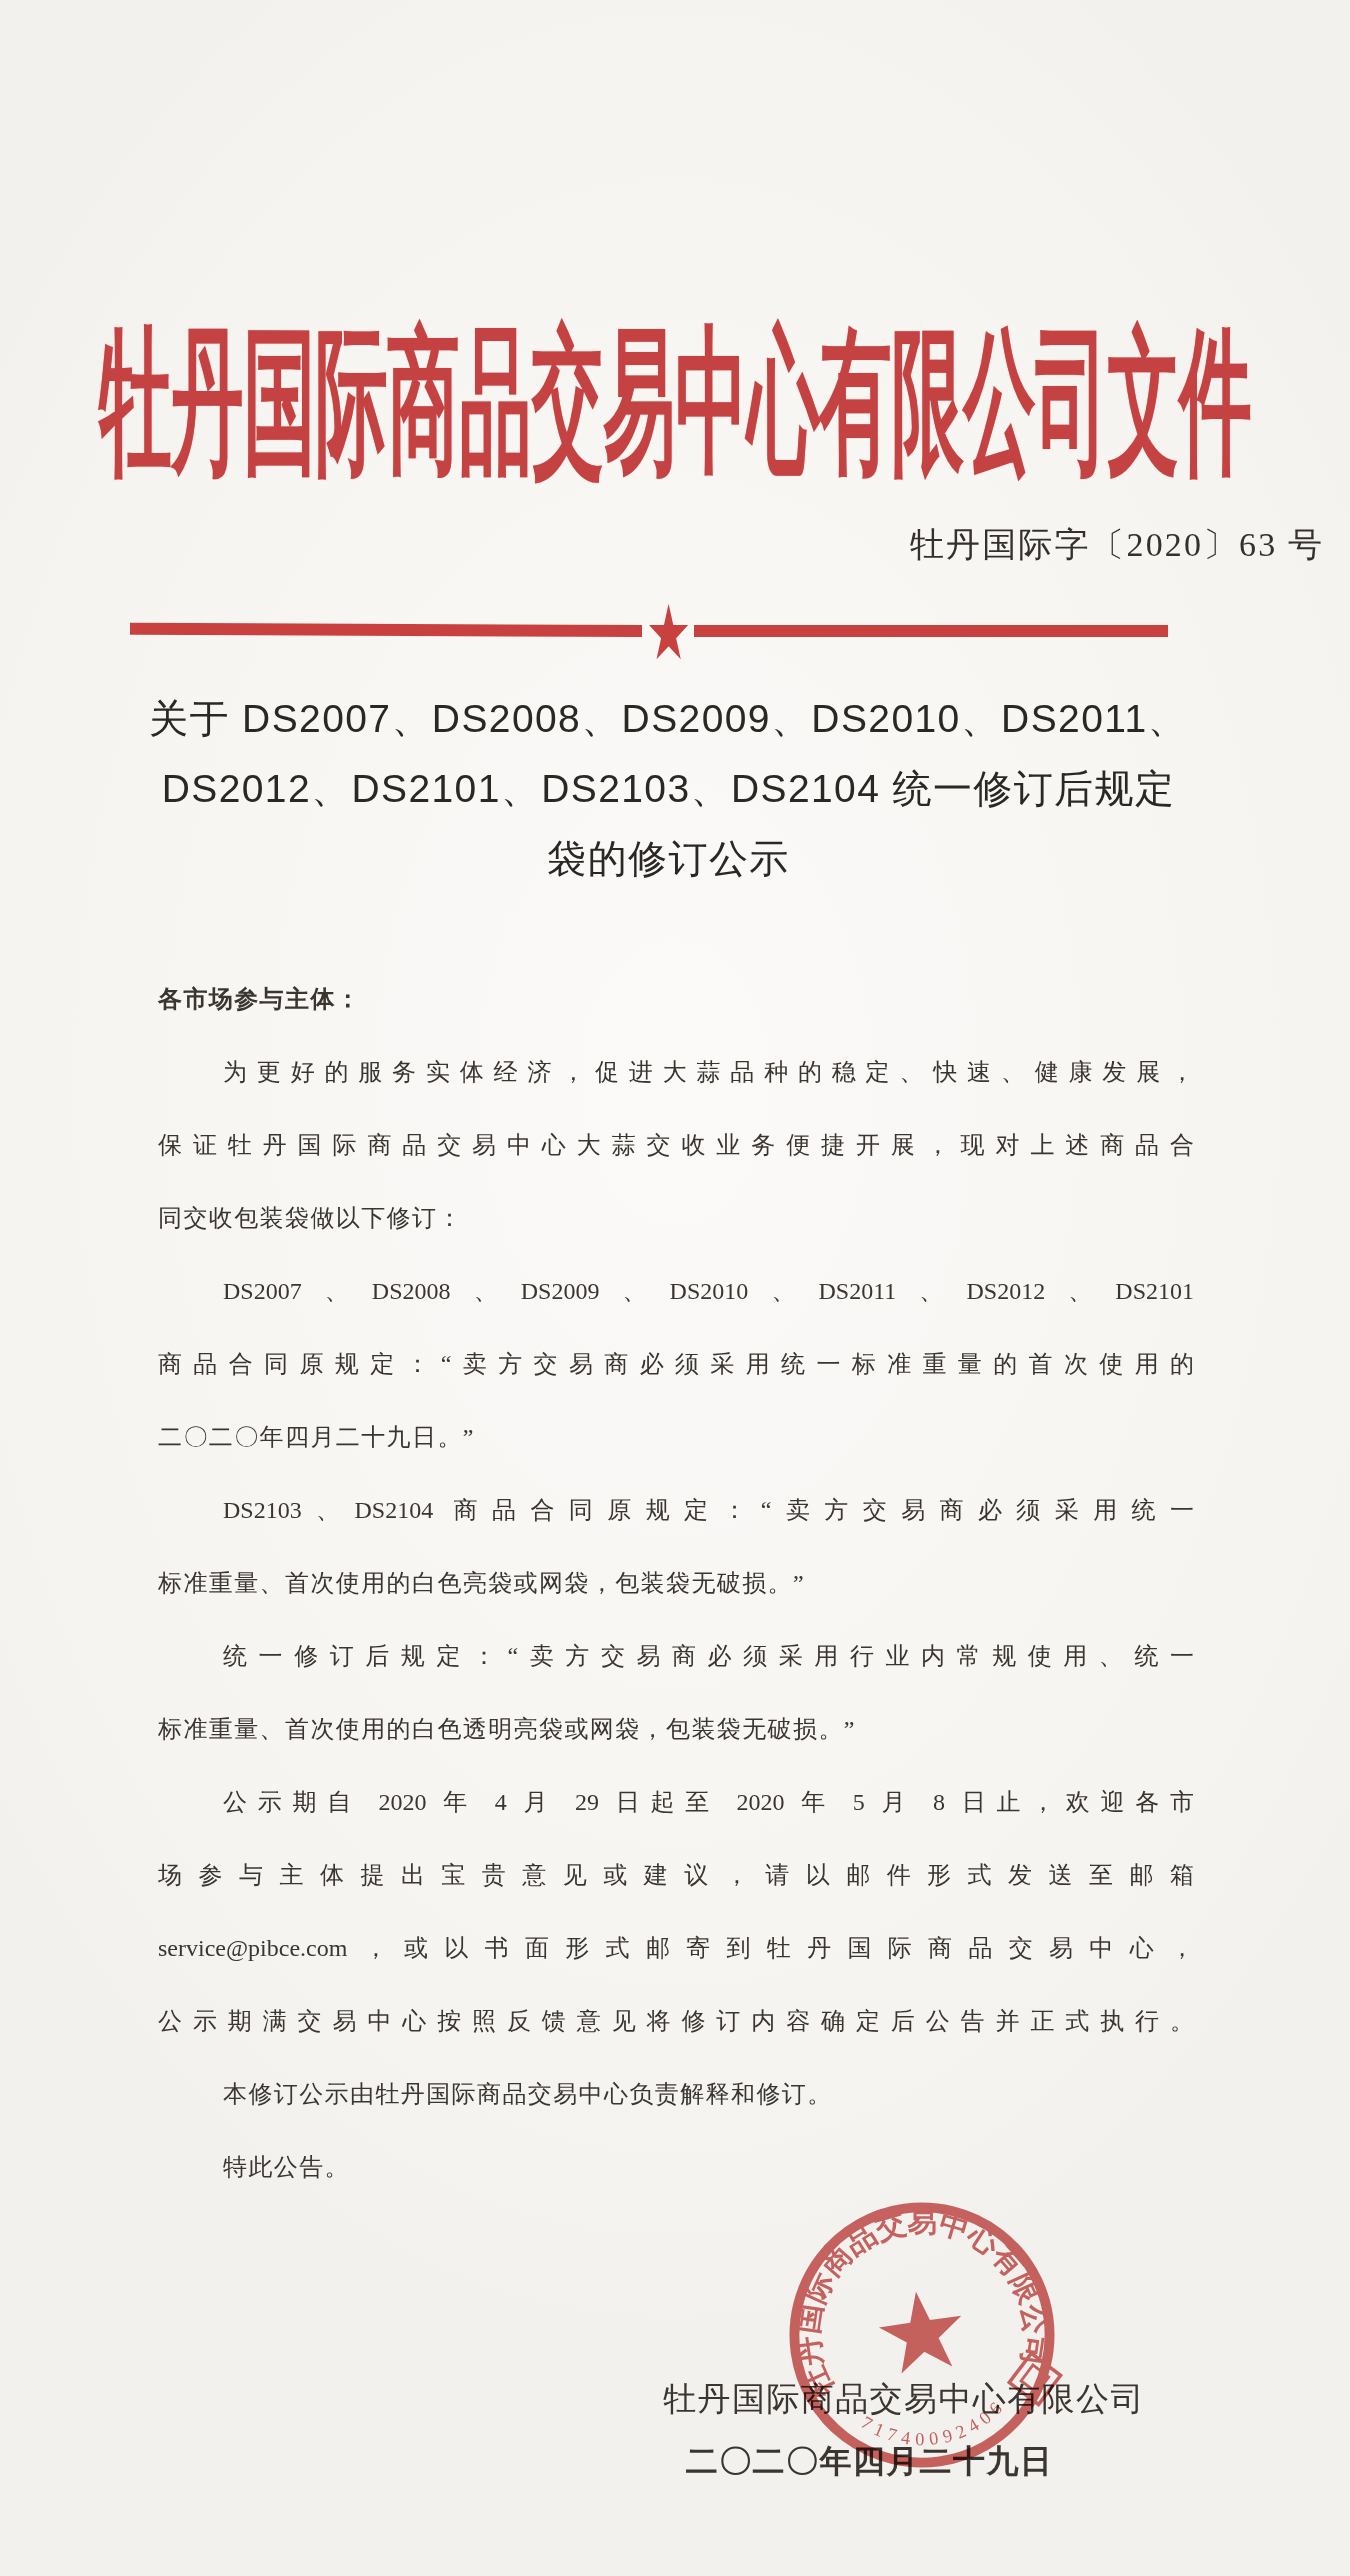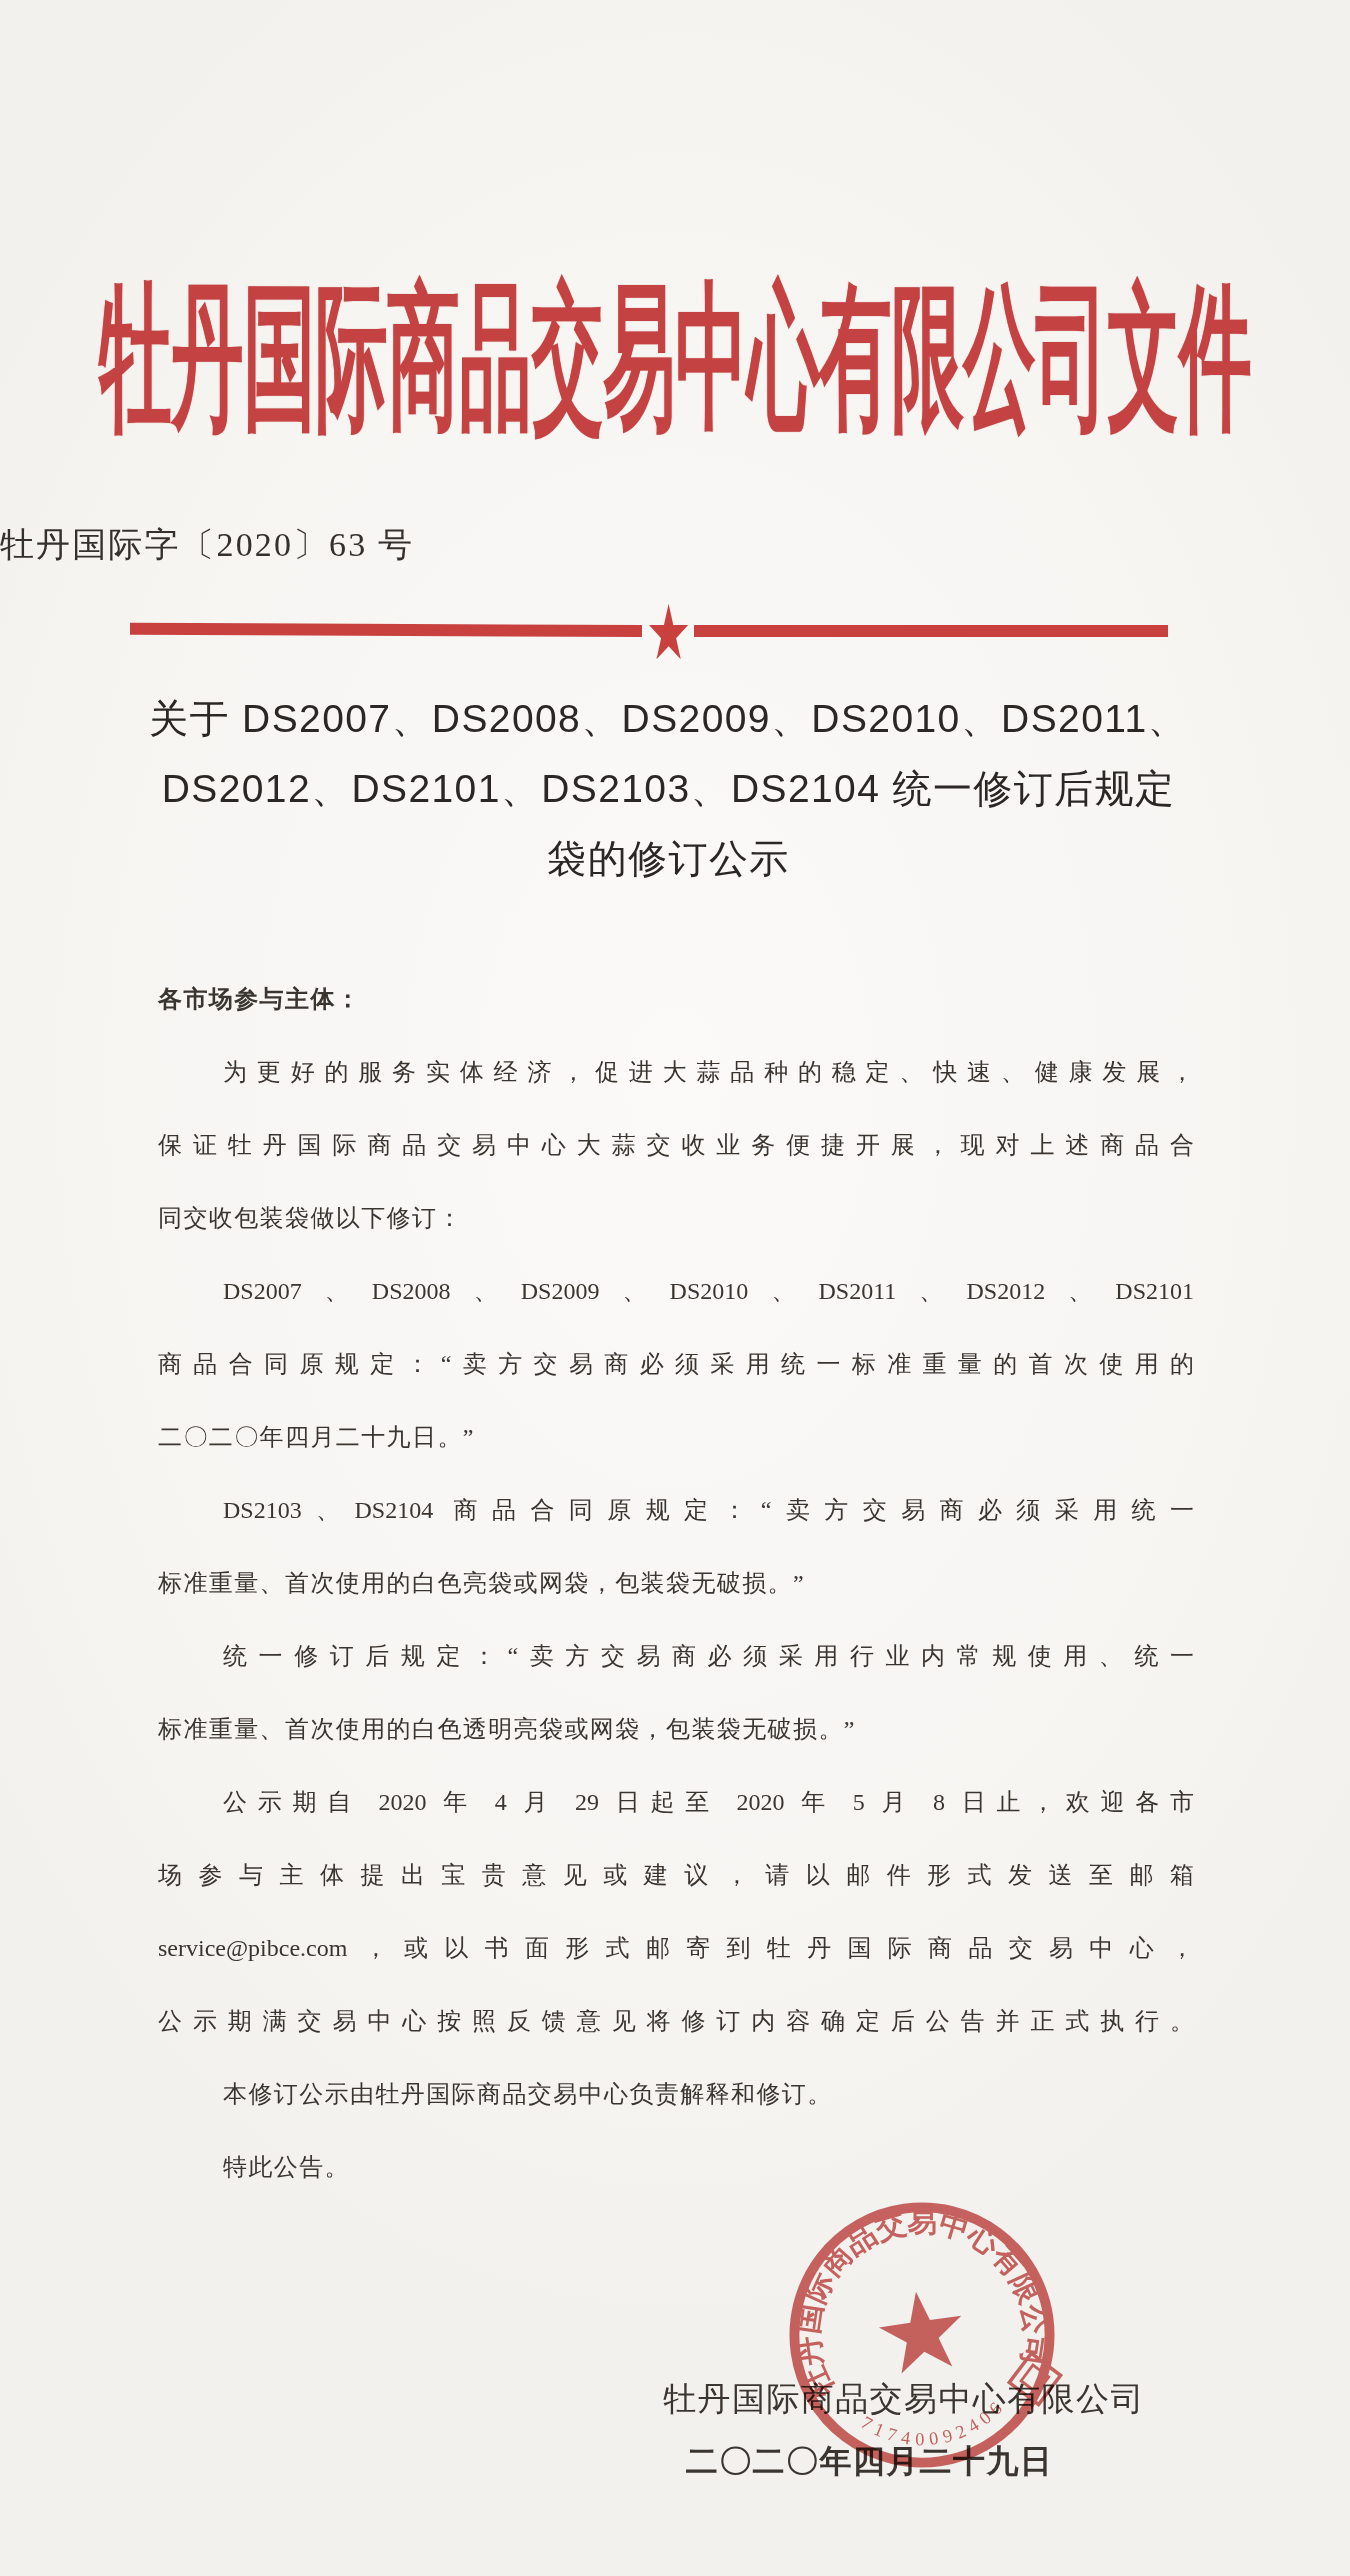--- a/index.html
+++ b/index.html
@@ -10,34 +10,34 @@
     margin: 0 auto;
     background: #f6f5f2;
     background-image: radial-gradient(ellipse 844px 1267px at 50% 42%, #fbfaf8 0%, #f6f5f2 70%, #f2f1ee 100%);
     overflow: hidden;
     font-family: "Liberation Serif", serif;
     color: #38322e;
   }
 
   
   .letterhead {
-    position: absolute; top: 274px; left: 0; right: 0; height: 169px;
-    display: flex; align-items: center; justify-content: center;
+    position: absolute; top: 282px; left: 0; right: 0; height: 169px;
+    display: flex; align-items: flex-end; justify-content: center;
   }
   .letterhead .stretch {
     font-size: 72px; font-weight: 700; color: #c44342;
     letter-spacing: 0px; white-space: nowrap;
     transform: scaleY(2.2); transform-origin: center;
     text-shadow: 0 0 0.7px rgba(196,67,66,.6);
   }
 
   
   .docno {
     position: absolute; top: 522px; left: 0; right: 27px;
-    text-align: left; font-size: 34px; letter-spacing: 2.1px; color: #35302c;
+    text-align: right; font-size: 34px; letter-spacing: 2.1px; color: #35302c;
   }
 
   
   .rule { position: absolute; top: 619px; left: 130px; width: 1038px; height: 42px; }
   .rule .seg { position: absolute; top: 5.6px; height: 12px; background: #c9413f; }
   .rule .seg-left  { left: 0; width: 512px; transform: rotate(0.25deg); transform-origin: right center; }
   .rule .seg-right { left: 564px; width: 474px; }
   .rule .star {
     position: absolute; left: 512px; top: -9.9px; width: 53px;
     text-align: center; font-size: 51px; line-height: 51px; color: #c9413f;

